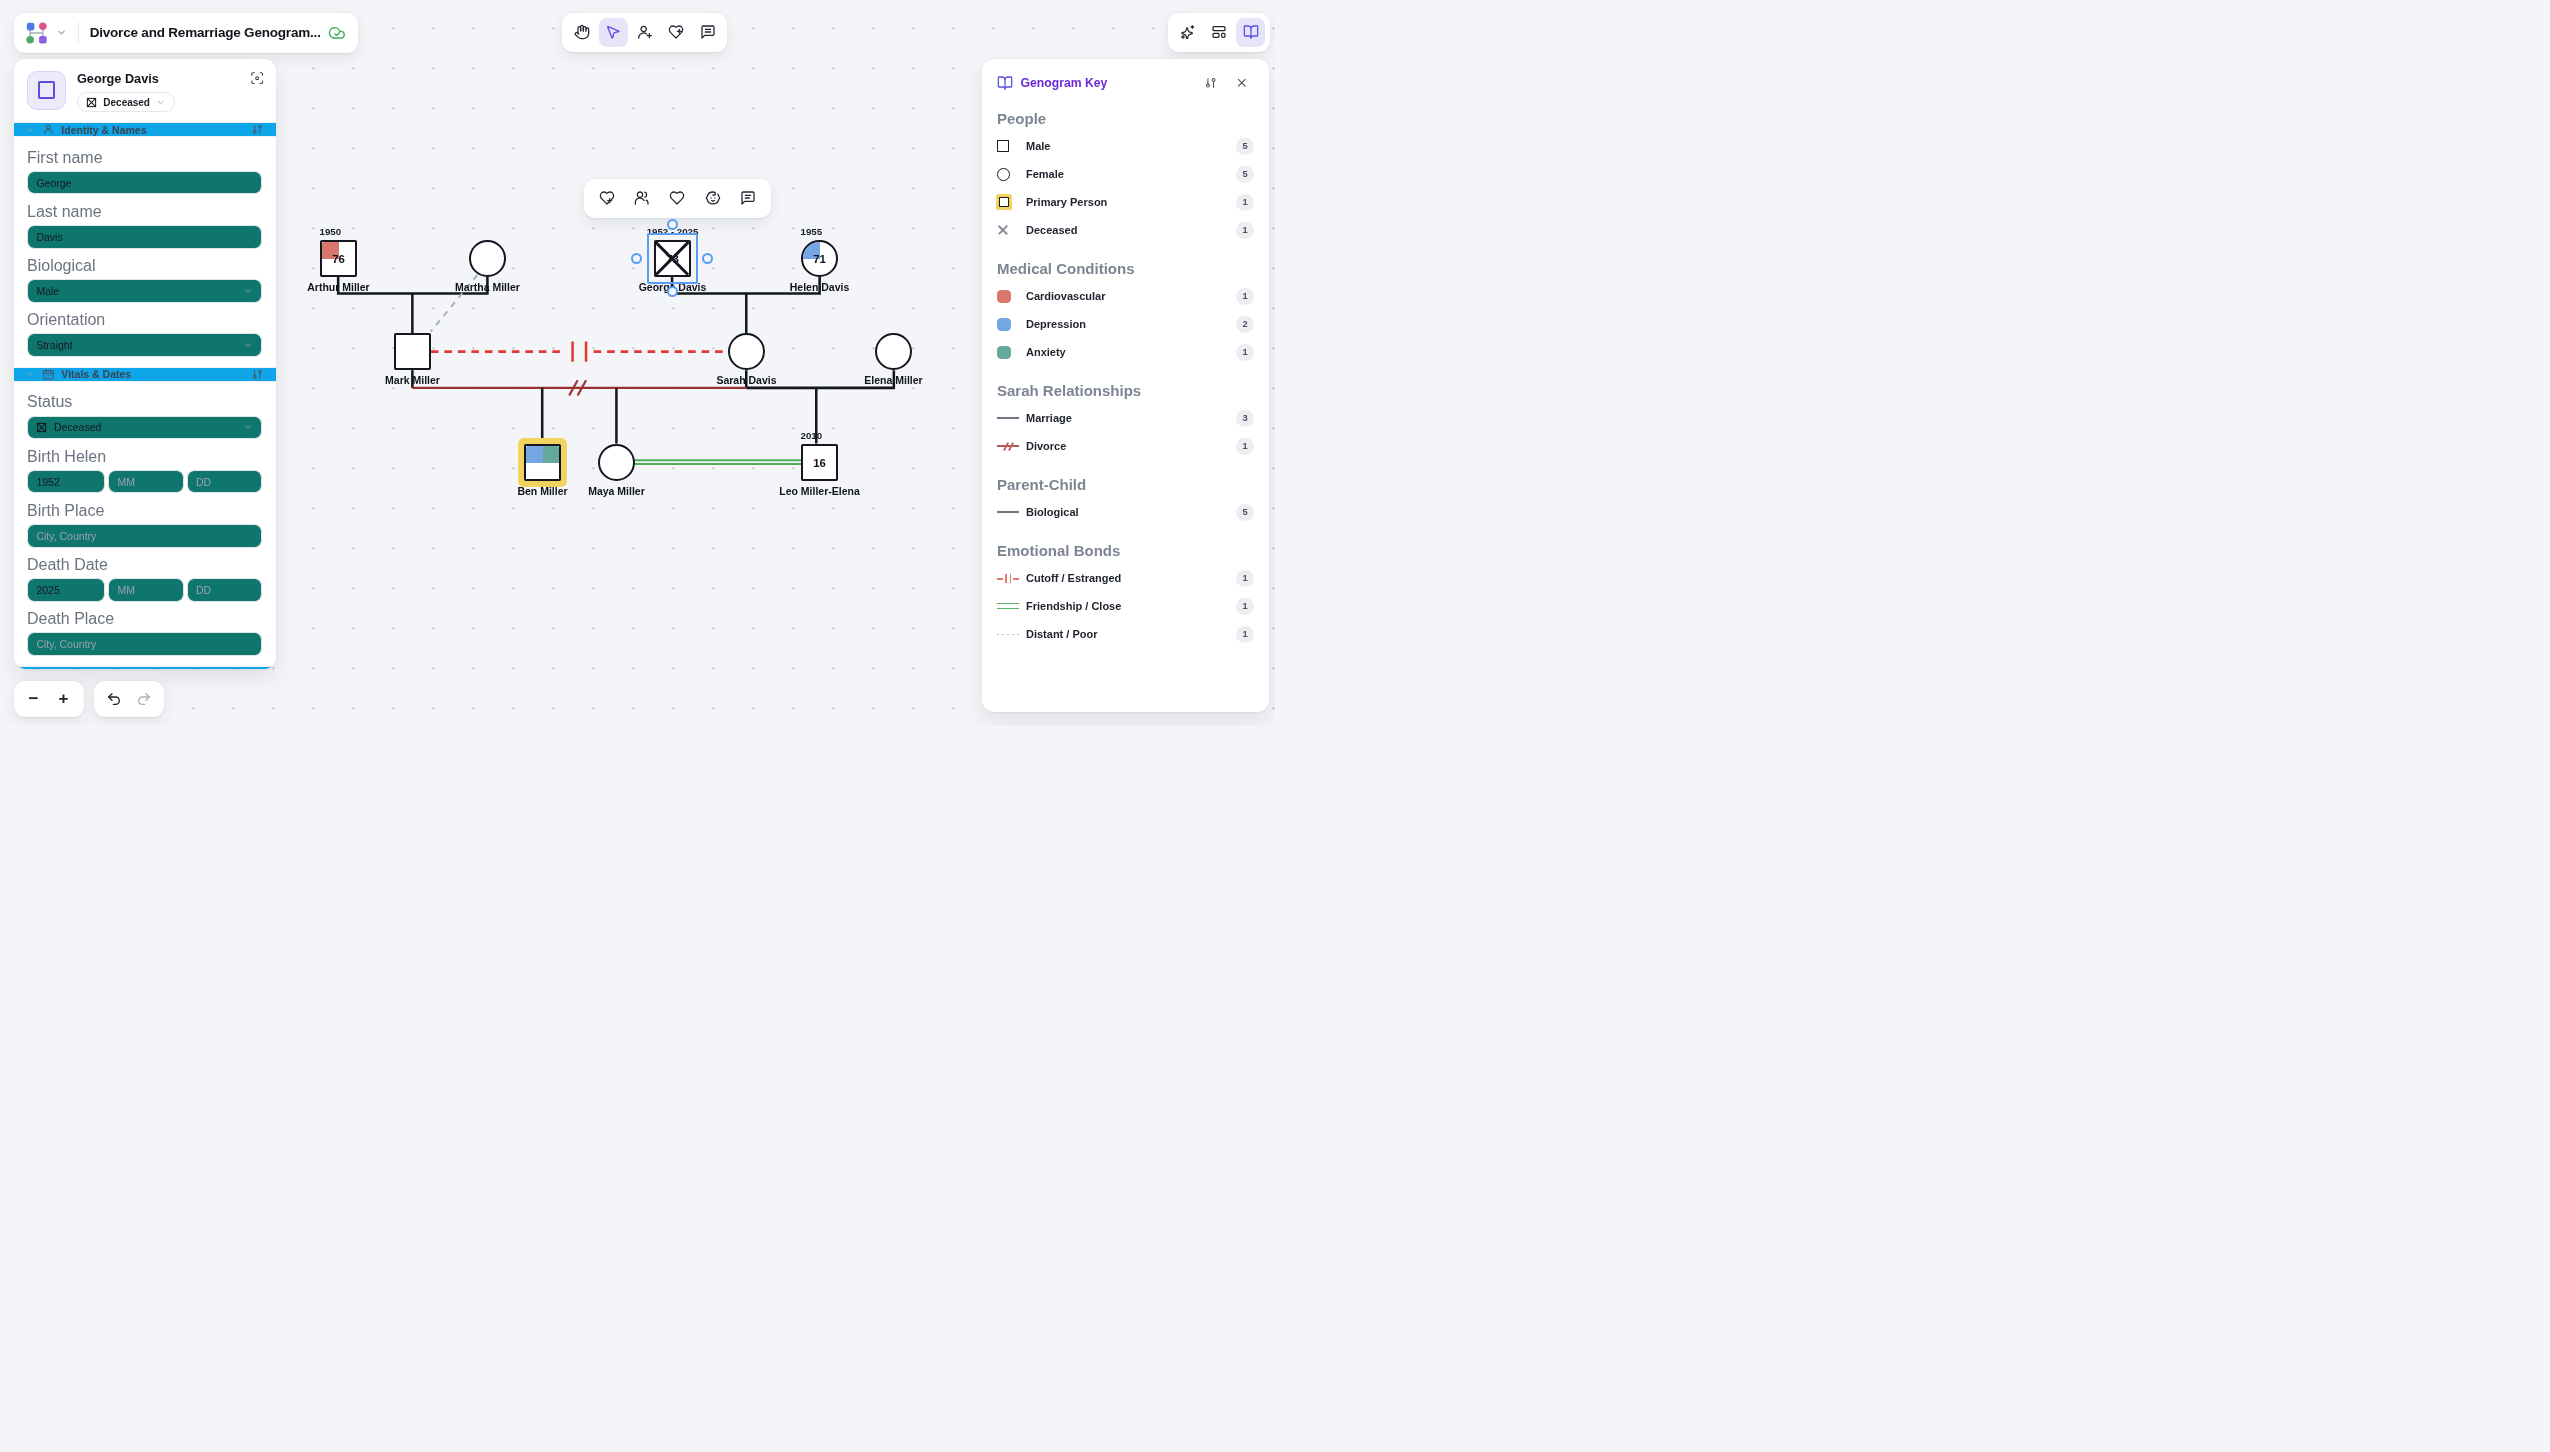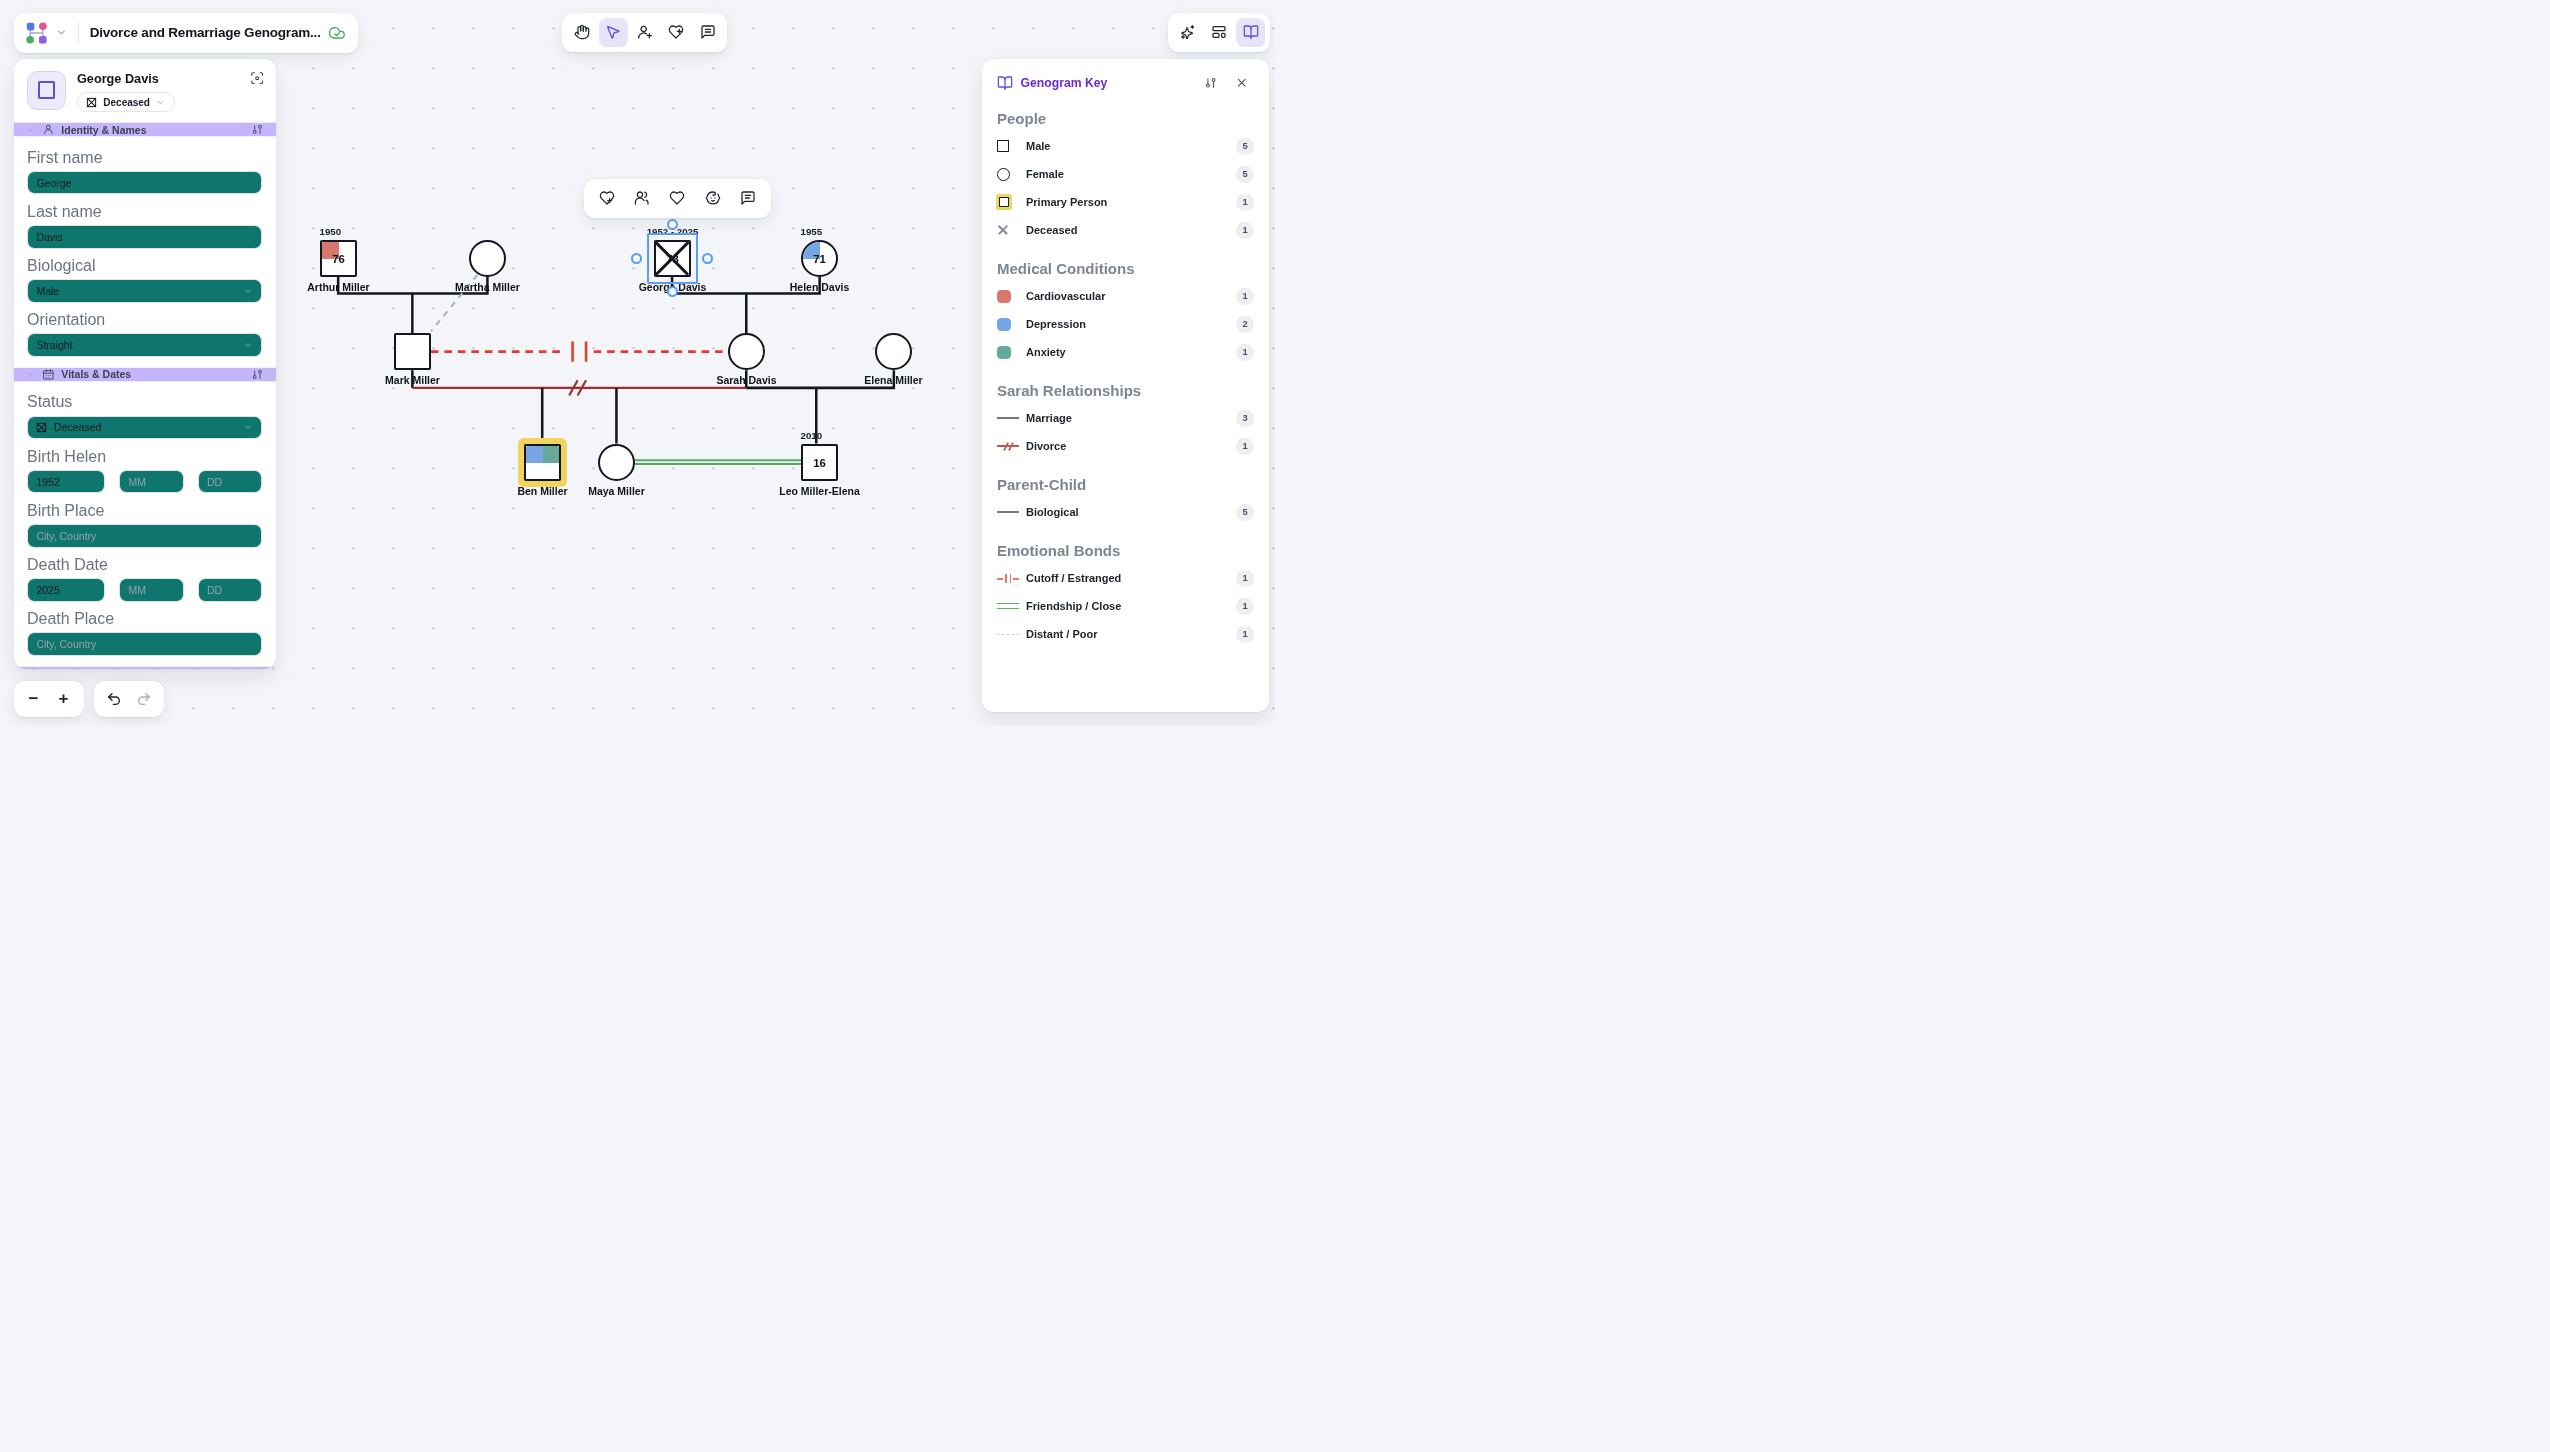--- a/index.html
+++ b/index.html
@@ -81,33 +81,33 @@
   .insp-head { position: relative; padding: 11.8px 13.5px 10px; display: flex; gap: 11px; }
   .avatar { width: 39px; height: 39px; border-radius: 10px; background: #eceafb;
     border: 1.3px solid #d7d3f4; display: flex; align-items: center; justify-content: center; }
   .avatar i { display: block; width: 17.7px; height: 17.7px; border: 2.5px solid #5a50e0; border-radius: 1.7px; }
   .insp-name { font-size: 12.7px; font-weight: 800; margin: 1.7px 0 5.9px; color: #12151d; }
   .pill { display: inline-flex; align-items: center; gap: 5.9px; border: 0.8px solid #e3e6ec;
     border-radius: 13.5px; padding: 3.4px 8.4px; font-size: 10px; font-weight: 600; color: #1a1e28;
     cursor: pointer; background: #fff; }
   .focus-btn { position: absolute; right: 11px; top: 11.8px; color: #3c424e; cursor: pointer; }
   .sect-head { display: flex; align-items: center; gap: 6.7px; padding: 0 11.8px; height: 30px;
-    background: #c4b5fd; border-top: 0.8px solid #eef0f4; border-bottom: 0.8px solid #eef0f4;
+    background: #0ea5e9; border-top: 0.8px solid #eef0f4; border-bottom: 0.8px solid #eef0f4;
     color: #4b525f; cursor: pointer; }
   .sect-head .s-title { font-size: 10.5px; font-weight: 700; color: #3c434f; }
   .sect-head .sliders { margin-left: auto; }
   .sect-body { padding: 3.4px 13.5px 10px; }
   .f-label { font-size: 16px; color: #6b7280; margin: 8.4px 0 4.2px; }
   .f-input, .f-select { width: 100%; height: 23.6px; border: 0.8px solid #e1e5ea; border-radius: 7.6px;
     padding: 0 8.4px; font-size: 10.5px; font-family: "Liberation Sans", sans-serif;
     color: #141821; background: #0f766e; display: flex; align-items: center; }
   .f-input::placeholder { color: #9aa1ac; }
   .f-select { justify-content: space-between; cursor: pointer; gap: 5px; }
   .f-select .val { display: flex; align-items: center; gap: 6.7px; }
-  .daterow { display: grid; grid-template-columns: 78px 1fr 1fr; gap: 14px; }
+  .daterow { display: grid; grid-template-columns: 78px 1fr 1fr; gap: 3px; }
   .medical-foot { margin-top: auto; }
   .medical-foot .sect-head { border-bottom: none; height: 34px; }
   
   .keypanel { position: absolute; left: 982px; top: 59px; width: 287px; height: 653px;
     background: #fff; border-radius: 11.8px; padding: 11.8px 15px;
     box-shadow: 0 0.8px 1.7px rgba(18,25,38,.06), 0 8.4px 22px rgba(18,25,38,.09); }
   .key-head { display: flex; align-items: center; gap: 7.6px; }
   .key-title { font-size: 12.2px; font-weight: 800; color: #6d28d9; flex: 1; }
   .key-head .icon-btn { width: 23.6px; height: 23.6px; color: #4b515d; }
   .k-sect-title { font-size: 15px; font-weight: 700; color: #7d8593; margin: 16px 0 5px; }

